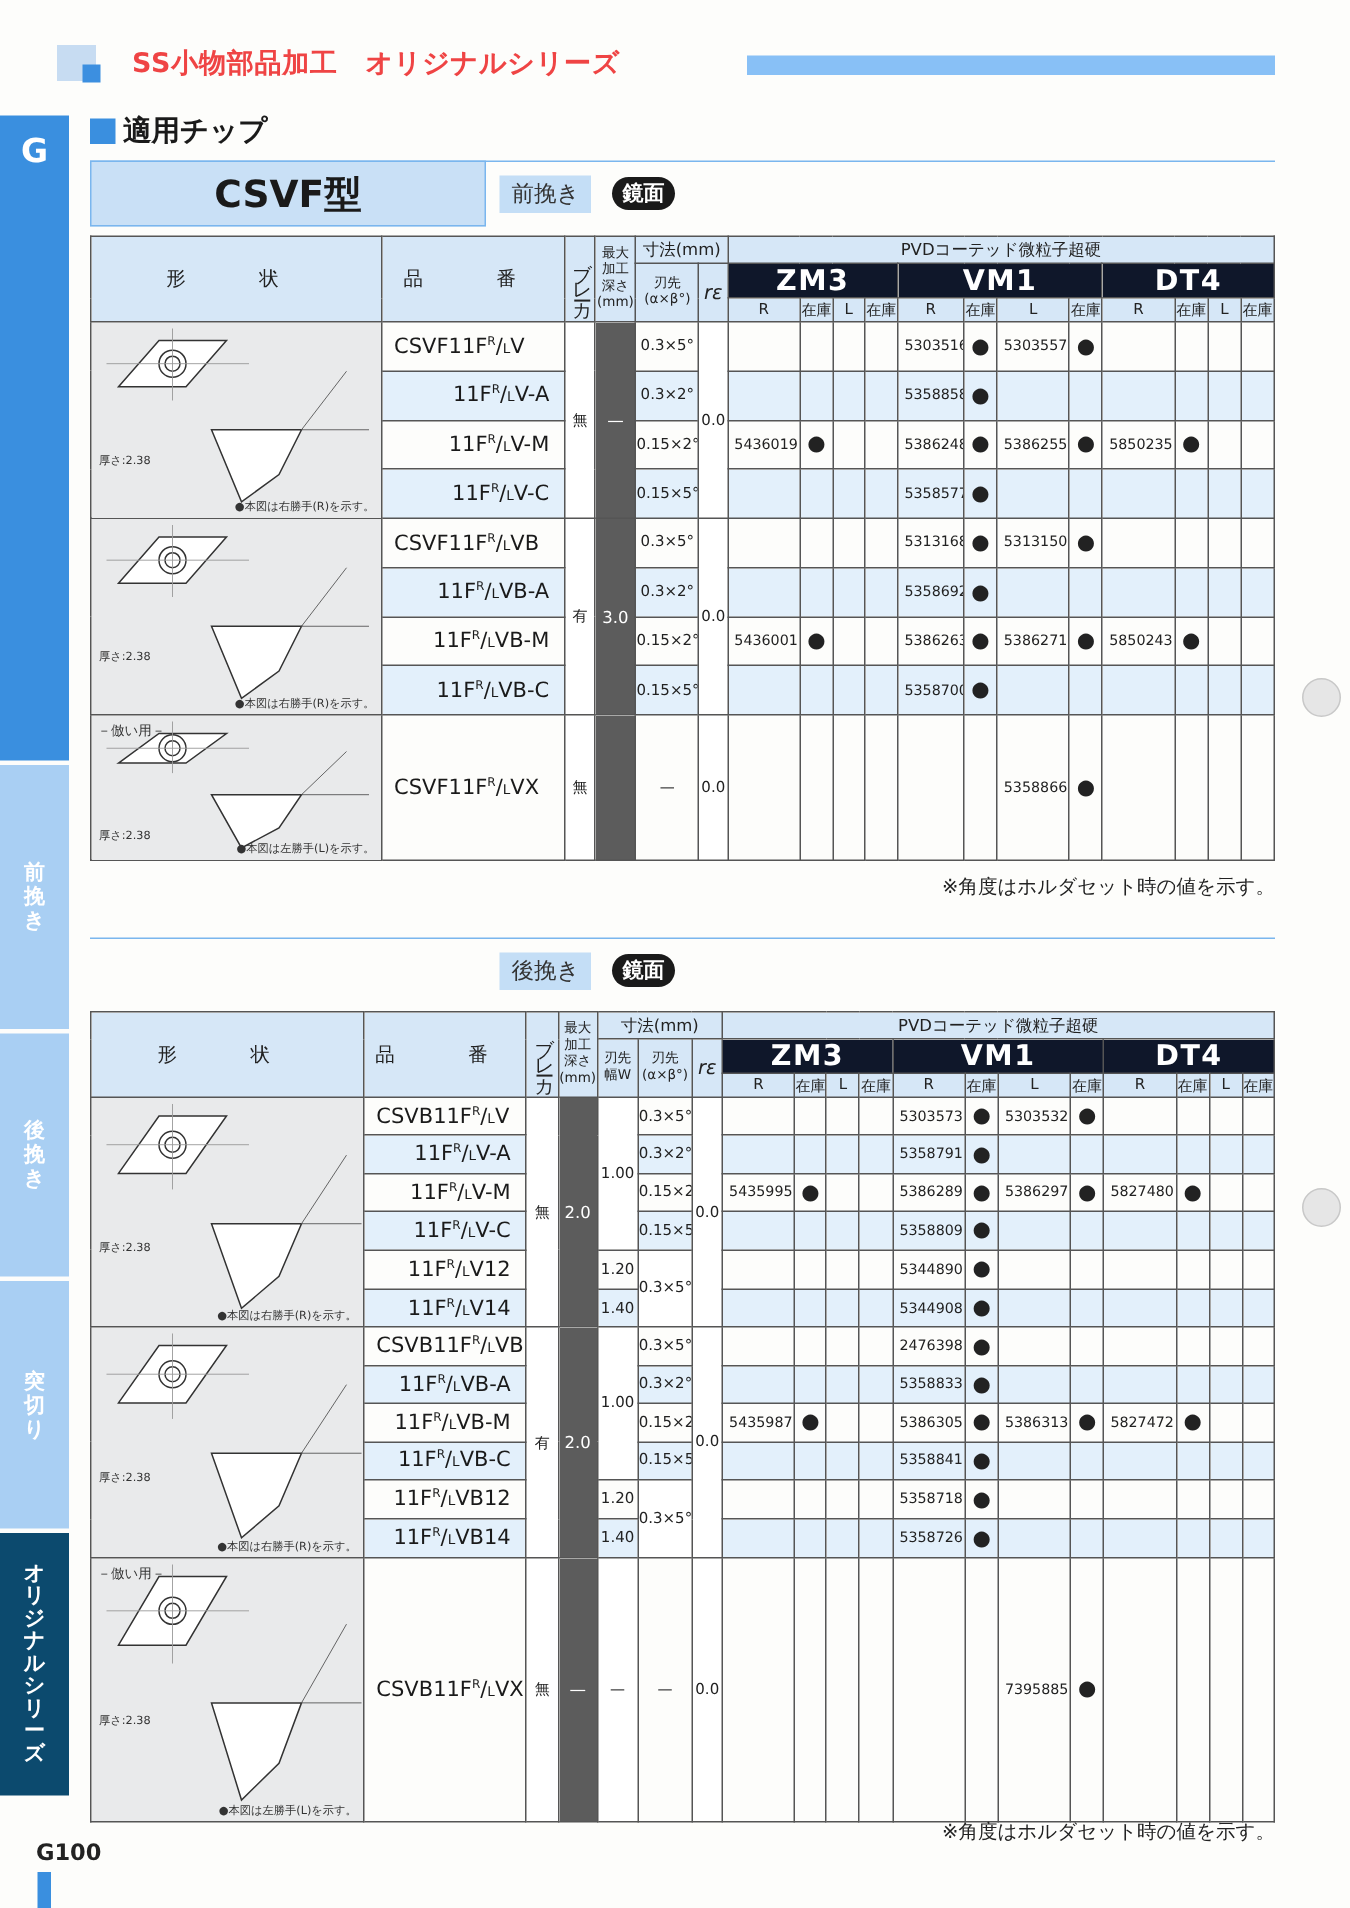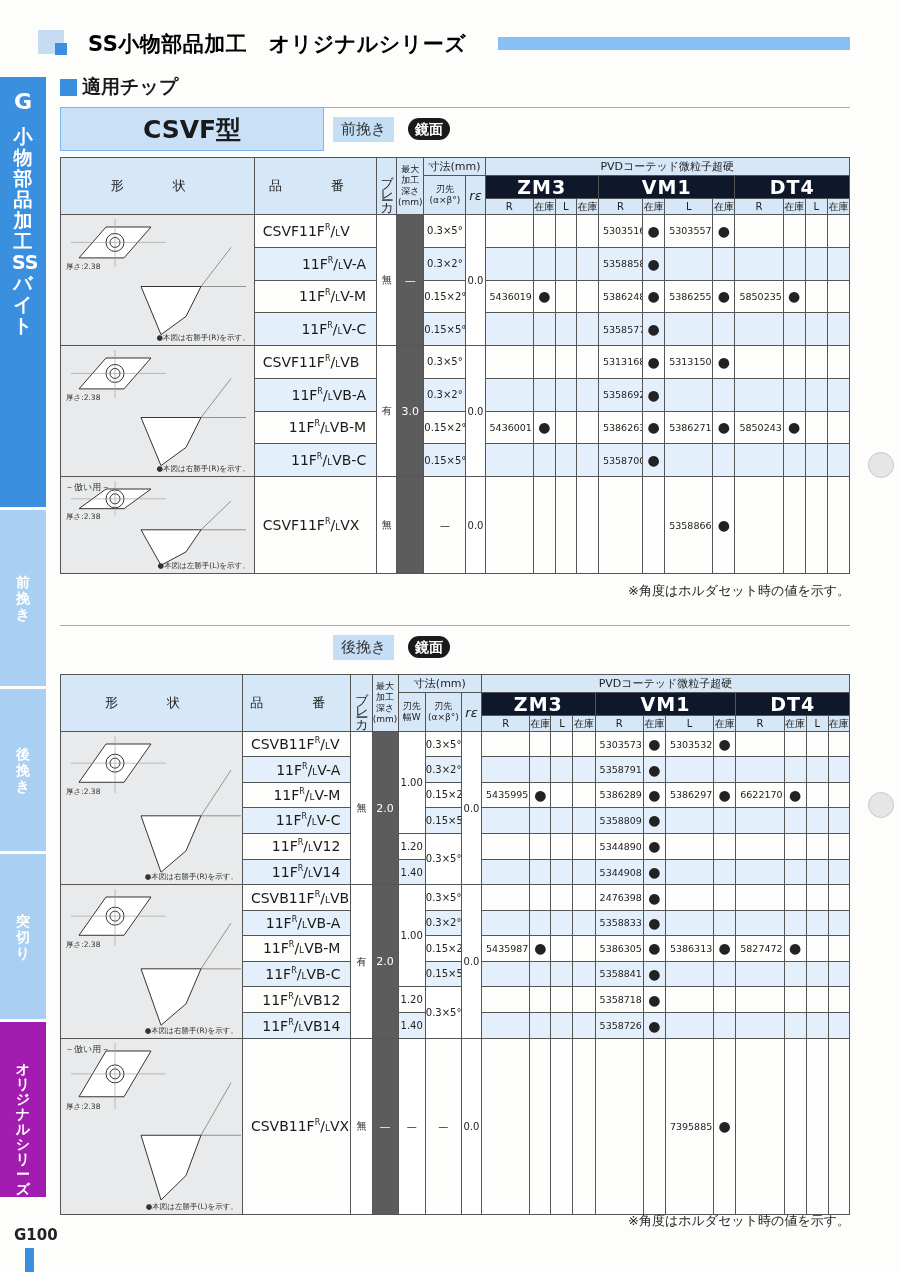--- a/index.html
+++ b/index.html
@@ -1,52 +1,52 @@
 <!DOCTYPE html>
 <html><head>
 <meta charset="utf-8">
 <style>
   * { box-sizing: border-box; margin: 0; padding: 0; }
   body { width: 900px; height: 1272px; background: #fdfdfb; font-family: "DejaVu Sans", sans-serif; color: #222; position: relative; overflow: hidden; }
   .page-header { position: absolute; top: 30px; left: 38px; width: 812px; height: 30px; }
   .hdr-sq1 { position: absolute; left: 0; top: 0; width: 26px; height: 24px; background: #c7dcf2; }
   .hdr-sq2 { position: absolute; left: 17px; top: 13px; width: 12px; height: 12px; background: #3c8fe0; }
-  .hdr-title { position: absolute; left: 50px; top: 0; font-size: 21px; font-weight: bold; color: #000000; letter-spacing: 0.5px; white-space: nowrap; }
+  .hdr-title { position: absolute; left: 50px; top: 0; font-size: 18px; font-weight: bold; color: #ef4444; letter-spacing: 0.5px; white-space: nowrap; }
   .hdr-bar { position: absolute; left: 460px; top: 7px; width: 352px; height: 13px; background: #88c0f6; }
 
   .side-tab { position: absolute; left: 0; width: 46px; color: #fff; font-weight: bold; display: flex; flex-direction: column; align-items: center; }
   .side-main { top: 77px; height: 430px; background: #3a8fdf; padding-top: 12px; }
   .side-main .g { font-size: 22px; margin-bottom: 12px; }
   .side-main .vt { font-size: 19px; line-height: 21px; text-align: center; width: 22px; }
   .side-sub { background: #a9cff3; font-size: 14px; line-height: 16px; justify-content: center; }
   .side-sub .vt { width: 16px; text-align: center; }
-  .side-orig { background: #a21caf; font-size: 14px; line-height: 15px; justify-content: flex-end; }
+  .side-orig { background: #0c4a6e; font-size: 14px; line-height: 15px; justify-content: center; }
   .side-orig .vt { width: 16px; text-align: center; }
-  .page-num { position: absolute; left: 14px; top: 1226px; font-size: 15px; font-weight: bold; color: #222; }
+  .page-num { position: absolute; left: 24px; top: 1226px; font-size: 15px; font-weight: bold; color: #222; }
   .page-num-bar { position: absolute; left: 25px; top: 1248px; width: 9px; height: 24px; background: #3a8fdf; }
 
   .sec-label { position: absolute; left: 60px; top: 74px; font-size: 19px; font-weight: bold; color: #1a1a1a; display: flex; align-items: center; }
   .sec-label .sq { width: 17px; height: 17px; background: #3a8fdf; margin-right: 5px; }
   .type-row { position: absolute; left: 60px; width: 790px; height: 44px; }
   .type-row .line { position: absolute; left: 0; right: 0; top: 0; height: 1px; background: #7ab6ee; }
   .type-box { position: absolute; left: 0; top: 0; width: 264px; height: 44px; background: #c9e0f6; border: 1px solid #7ab6ee; display: flex; align-items: center; justify-content: center; font-size: 25px; font-weight: bold; color: #1a1a1a; }
   .type-tag { position: absolute; left: 273px; top: 10px; height: 25px; padding: 0 8px; background: #c4def6; font-size: 15px; line-height: 25px; color: #333; }
   .type-badge { position: absolute; left: 348px; top: 11px; height: 22px; padding: 0 7px; background: #1a1a1a; color: #fff; border-radius: 11px; font-size: 14px; font-weight: bold; line-height: 22px; }
 
   table.spec { position: absolute; left: 60px; border-collapse: collapse; table-layout: fixed; font-size: 10px; }
   table.spec td, table.spec th { border: 1px solid #555; text-align: center; vertical-align: middle; padding: 0; font-weight: normal; overflow: hidden; }
   table.spec th { background: #d6e7f7; color: #222; font-size: 11px; }
   table.spec th.grade { background: #0f172a; color: #fff; font-size: 19px; font-weight: bold; height: 21px; letter-spacing: 1px; }
   table.spec th.sub { font-size: 10px; height: 16px; background: #d6e7f7; }
   table.spec th.vtext { writing-mode: vertical-rl; text-orientation: upright; font-size: 13px; line-height: 14px; letter-spacing: -1px; }
   table.spec th.big { font-size: 13px; letter-spacing: 18px; }
   table.spec th.small { font-size: 9px; line-height: 11px; }
   .shape { background: #e9eaeb; position: relative; text-align: left !important; vertical-align: top !important; }
   .shape .note { position: absolute; right: 4px; bottom: 2px; font-size: 7.5px; color: #333; }
-  .shape .thick { position: absolute; left: 5px; font-size: 7.5px; color: #333; }
+  .shape .thick { position: absolute; left: 5px; font-size: 7.5px; color: #333; margin-top: 40px; }
   .shape .cap { position: absolute; left: 4px; top: 4px; font-size: 9px; color: #333; }
   .shape svg { position: absolute; left: 0; top: 0; }
   td.pn { font-size: 14px; font-weight: bold; text-align: left !important; padding-left: 8px !important; white-space: nowrap; color: #1a1a1a; }
   td.pn.ind { text-align: right !important; padding-right: 10px !important; }
   td.pn sup { font-size: 8px; }
   td.dark { background: #5c5c5c; color: #fff; font-weight: bold; font-size: 11px; }
   td.code { font-size: 9.5px; text-align: left !important; padding-left: 4px !important; }
   td.dot { font-size: 14px; }
   tr.alt td:not(.shape):not(.dark):not(.keep) { background: #e3f0fb; }
   td.keep { background: #fff; }
@@ -58,21 +58,20 @@
 
 <div class="page-header">
   <div class="hdr-sq1"></div>
   <div class="hdr-sq2"></div>
   <div class="hdr-title">SS小物部品加工　オリジナルシリーズ</div>
   <div class="hdr-bar"></div>
 </div>
 
 <div class="side-tab side-main">
   <div class="g">G</div>
-  <div class="vt">小物部品加工 SSバイト</div>
 </div>
 <div class="side-tab side-sub" style="top:510px;height:176px;">
   <div class="vt">前挽き</div>
 </div>
 <div class="side-tab side-sub" style="top:689px;height:162px;">
   <div class="vt">後挽き</div>
 </div>
 <div class="side-tab side-sub" style="top:854px;height:165px;">
   <div class="vt">突切り</div>
 </div>
@@ -505,21 +504,21 @@
         <td class="pn ind"><span>11F</span><sup>R</sup>/<span style="font-size:9px">L</span><span>V-M</span></td>
         <td>0.15×2°</td>
         <td class="code">5435995</td>
         <td class="dot">●</td>
         <td class=""></td>
         <td class=""></td>
         <td class="code">5386289</td>
         <td class="dot">●</td>
         <td class="code">5386297</td>
         <td class="dot">●</td>
-        <td class="code">6622170</td>
+        <td class="code">5827480</td>
         <td class="dot">●</td>
         <td class=""></td>
         <td class=""></td>
       </tr>
       <tr class="alt" style="height: 25.4px;">
         <td class="pn ind"><span>11F</span><sup>R</sup>/<span style="font-size:9px">L</span><span>V-C</span></td>
         <td>0.15×5°</td>
         <td class="code"></td>
         <td class="dot"></td>
         <td class=""></td>

